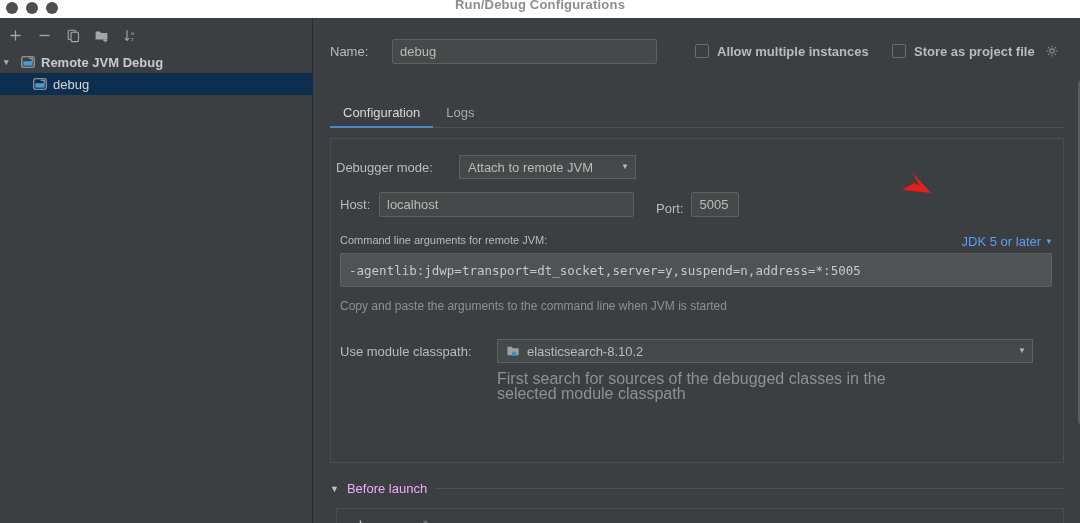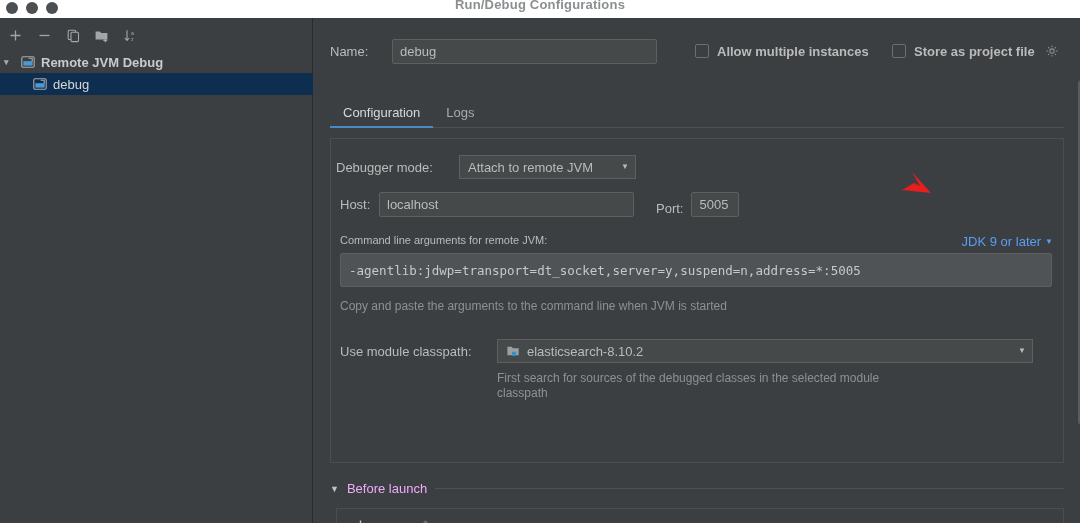--- a/index.html
+++ b/index.html
@@ -133,21 +133,21 @@
     white-space: nowrap; overflow: hidden;
   }
   #copy-hint { position: absolute; left: 9px; top: 160px; color: #8d9194; font-size: 12px; }
 
   #classpath-row { left: 9px; top: 200px; }
   #classpath-row .lbl { width: 157px; }
   #classpath-combo { width: 536px; }
   .mod-icon { width: 15px; height: 15px; flex: 0 0 15px; }
   #classpath-hint {
     position: absolute; left: 166px; top: 232px; width: 400px;
-    color: #8d9194; font-size: 12px; line-height: 15px;
+    color: #8d9194; font-size: 16px; line-height: 15px;
   }
 
   
   #before-launch {
     position: absolute; left: 16px; top: 463px; width: 734px; display: flex;
     align-items: center; gap: 8px;
   }
   #before-launch .tri { color: #c0c2c4; font-size: 9px; }
   #before-launch .bl-title { color: #f0abfc; font-size: 13px; white-space: nowrap; }
   #before-launch .sep { flex: 1; height: 1px; background: #4e5254; }
@@ -284,21 +284,21 @@
       <div class="f-row" id="host-row">
         <span class="lbl host-label">Host:</span>
         <div class="textfield" id="host-field" placeholder="">localhost</div>
         <span class="lbl port-label">Port:</span>
         <div class="textfield" id="port-field" placeholder="">5005</div>
       </div>
 
       <div id="cmdline-label">Command line arguments for remote JVM:</div>
 
       <div id="jdk-link">
-        <span>JDK 9 or later</span>
+        <span>JDK 5 or later</span>
         <span class="caret">▼</span>
       </div>
 
       <div id="agentlib-box">-agentlib:jdwp=transport=dt_socket,server=y,suspend=n,address=*:5005</div>
 
       <div id="copy-hint">Copy and paste the arguments to the command line when JVM is started</div>
 
       <div class="f-row" id="classpath-row">
         <span class="lbl">Use module classpath:</span>
         <div class="combo" id="classpath-combo">

